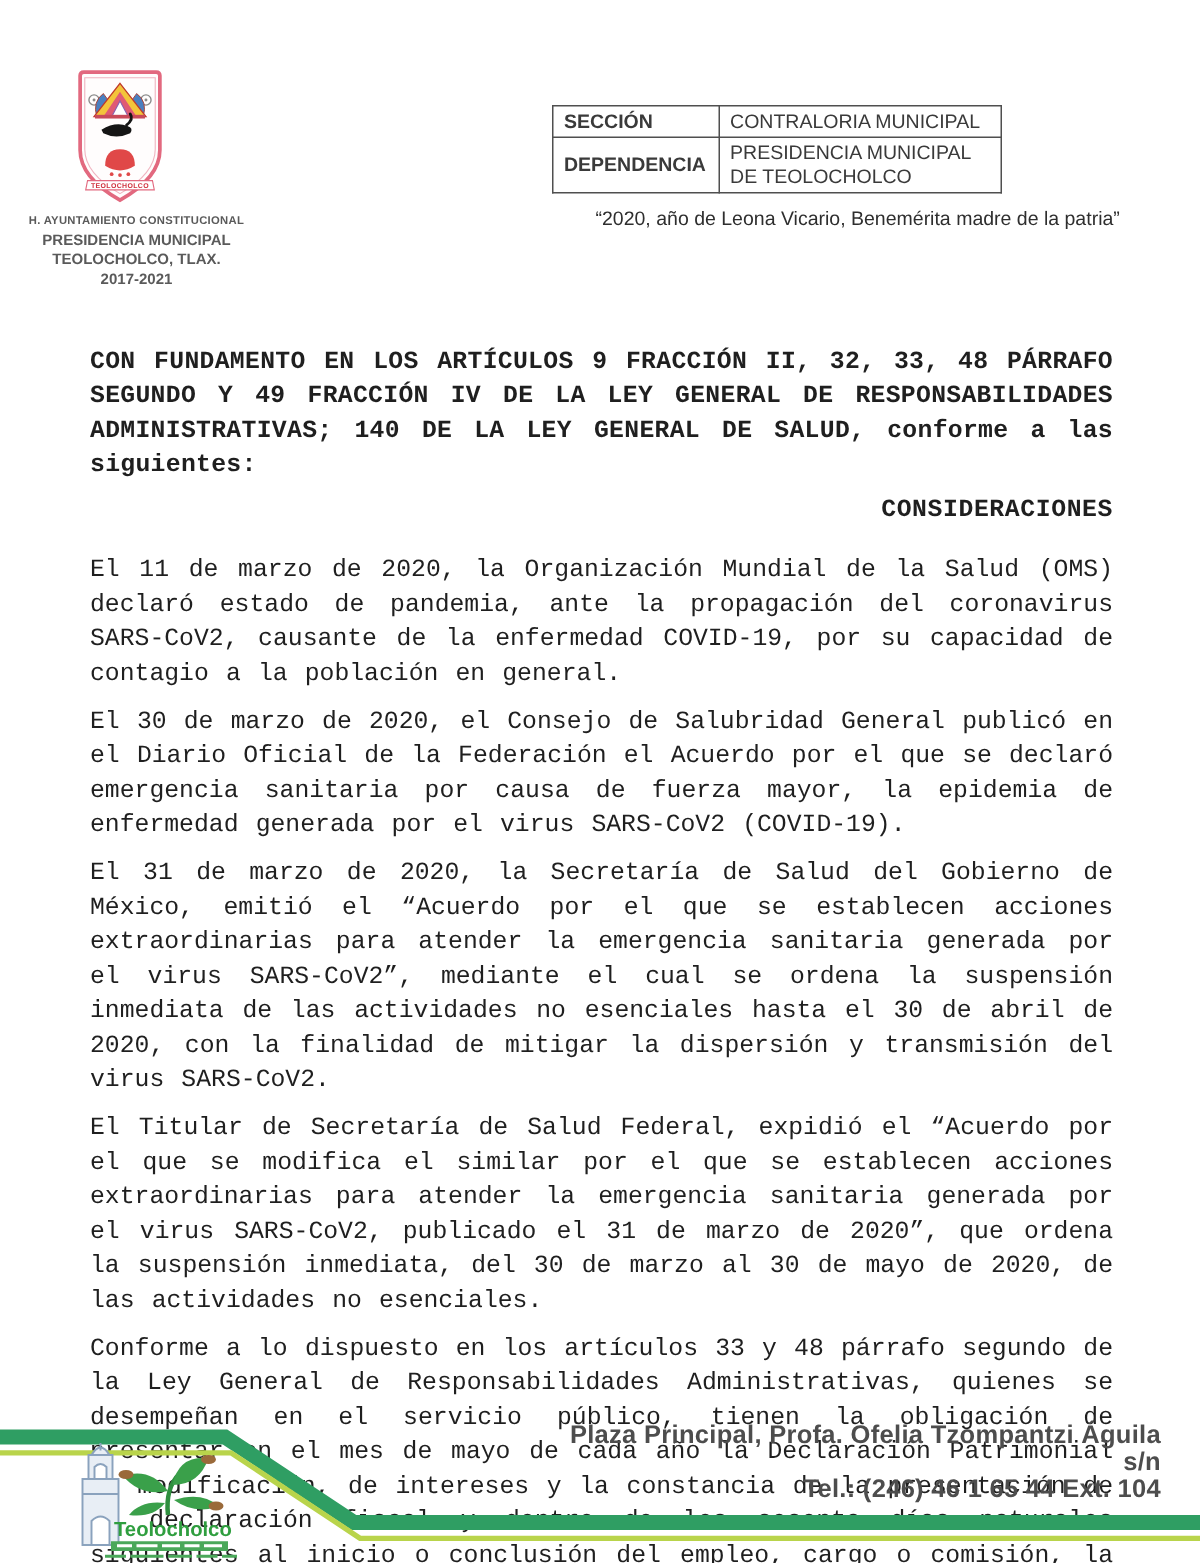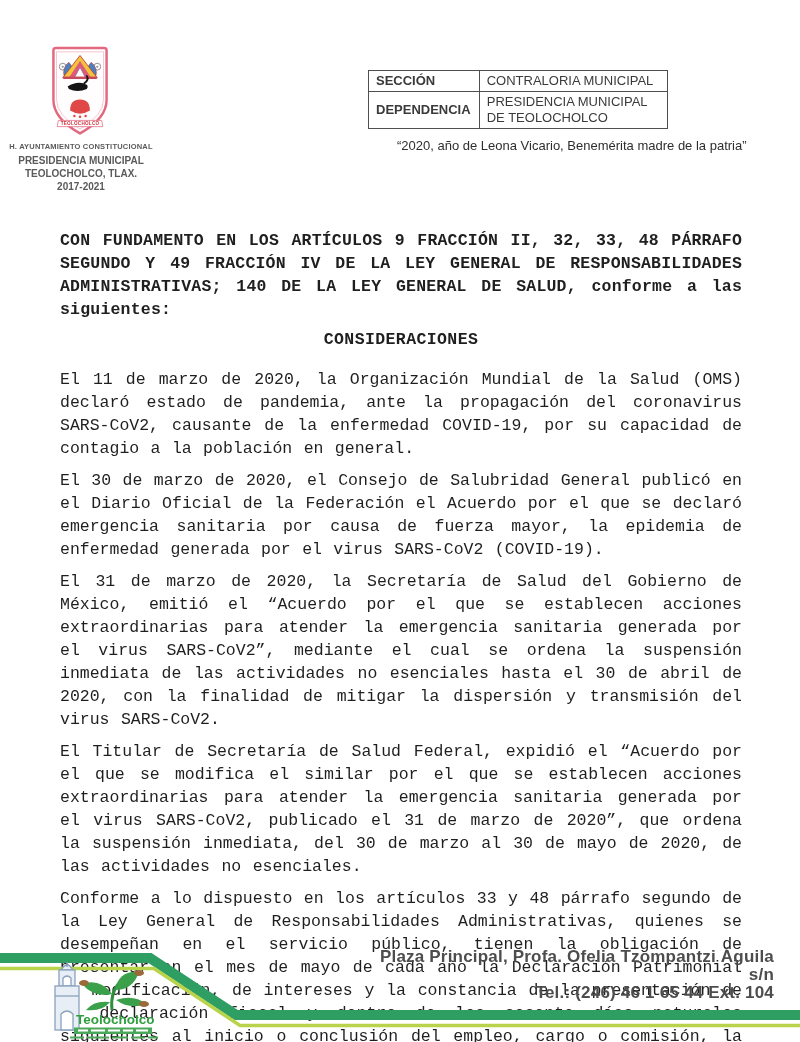--- a/index.html
+++ b/index.html
@@ -4,21 +4,21 @@
 <style>
   html,body{margin:0;padding:0;background:#9a9a9a;}
   .page{
     position:relative;width:800px;height:1042px;background:#ffffff;
     margin:0 auto;overflow:hidden;
     font-family:"Liberation Sans",sans-serif;
   }
   
   .crest{position:absolute;left:46px;top:45px;width:68px;height:94px;}
   .crest-caption{
-    position:absolute;left:5px;top:140px;width:152px;text-align:center;
+    position:absolute;left:15px;top:140px;width:152px;text-align:center;
     color:#5a5a5a;font-weight:700;line-height:13px;
   }
   .crest-caption .cc-small{font-size:7.5px;letter-spacing:.2px;margin-bottom:1px;}
   .crest-caption .cc-line{font-size:10px;}
   
   .info-table{
     position:absolute;left:368px;top:70px;width:300px;
     border-collapse:collapse;color:#3a3a3a;font-size:13px;
   }
   .info-table td{
@@ -34,21 +34,21 @@
   .doc-body{
     position:absolute;left:60px;top:229px;width:682px;
     font-family:Liberation Mono, monospace;color:#1f1f1f;
   }
   .doc-body p{margin:0;}
   .legal-heading{
     font-size:16.5px;font-weight:700;line-height:23px;text-align:justify;
     word-spacing:2px;letter-spacing:.2px;
   }
   .section-title{
-    font-size:16.5px;font-weight:700;text-align:center;margin-top:9px !important;
+    font-size:16.5px;font-weight:700;text-align:right;margin-top:9px !important;
     letter-spacing:.4px;
   }
   .para{
     font-size:16.5px;line-height:23px;text-align:justify;word-spacing:1.5px;
     margin-top:9px !important;
   }
   .para.first{margin-top:19px !important;}
   
   .band{position:absolute;left:0;top:948px;width:800px;height:80px;}
   .footer-logo{position:absolute;left:40px;top:962px;width:150px;height:78px;}

